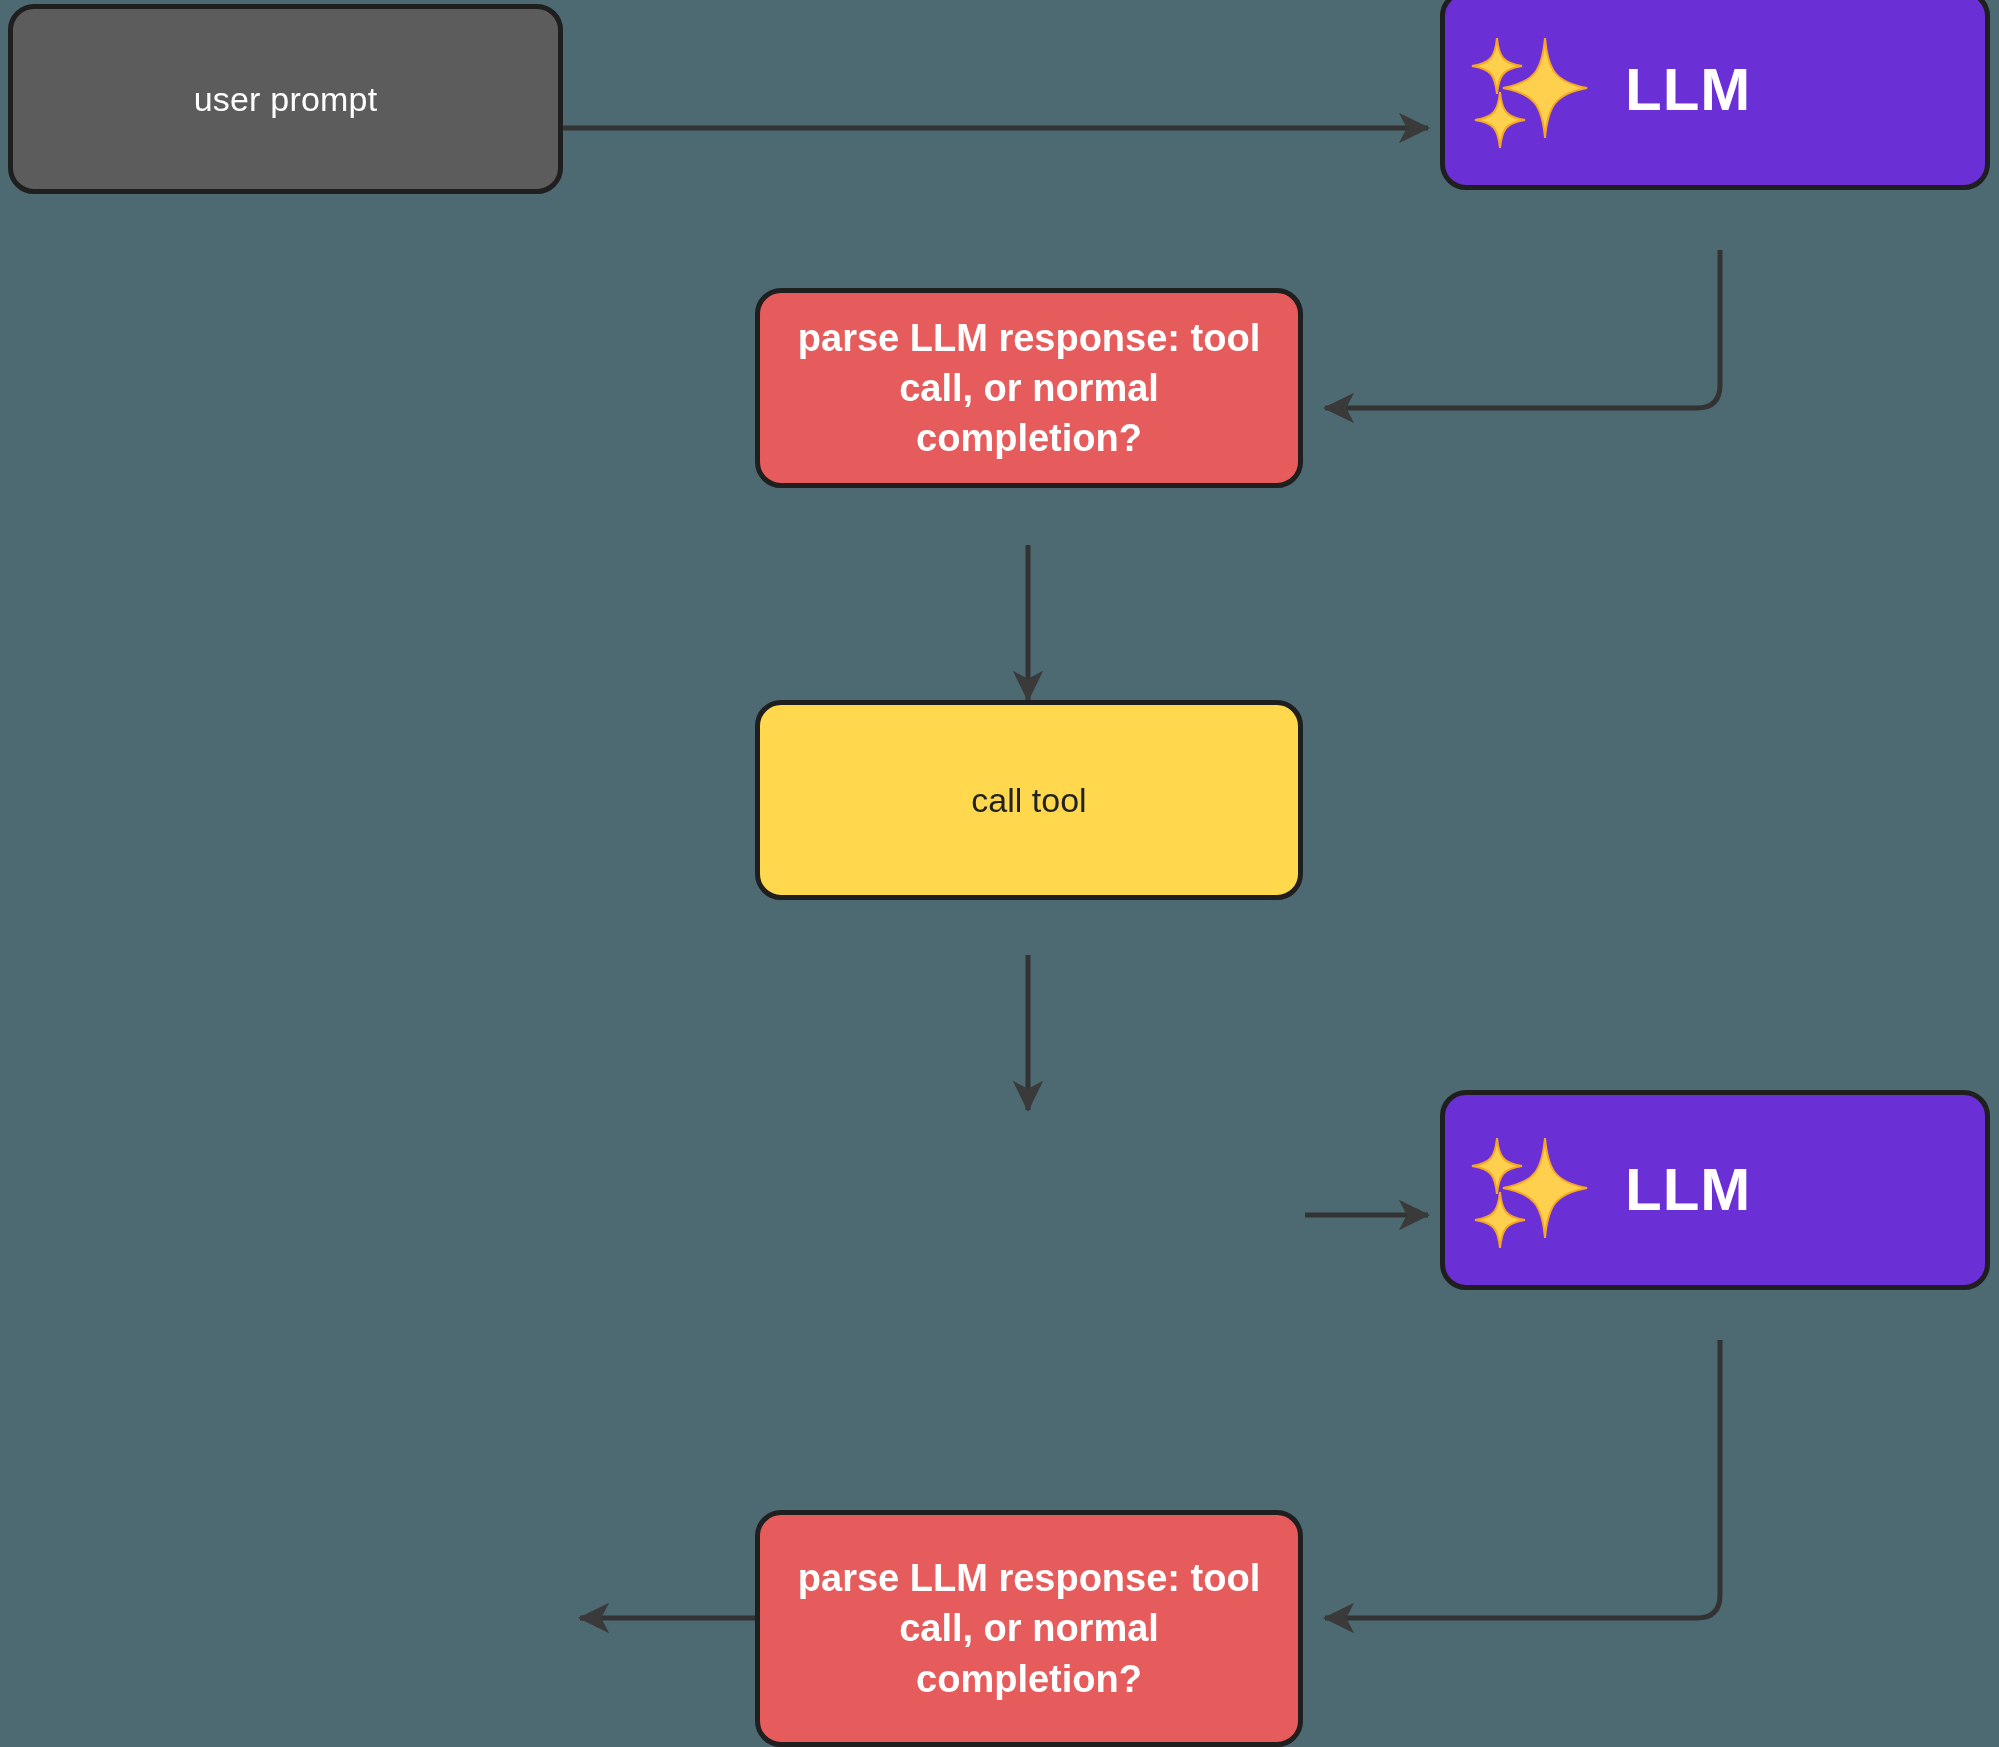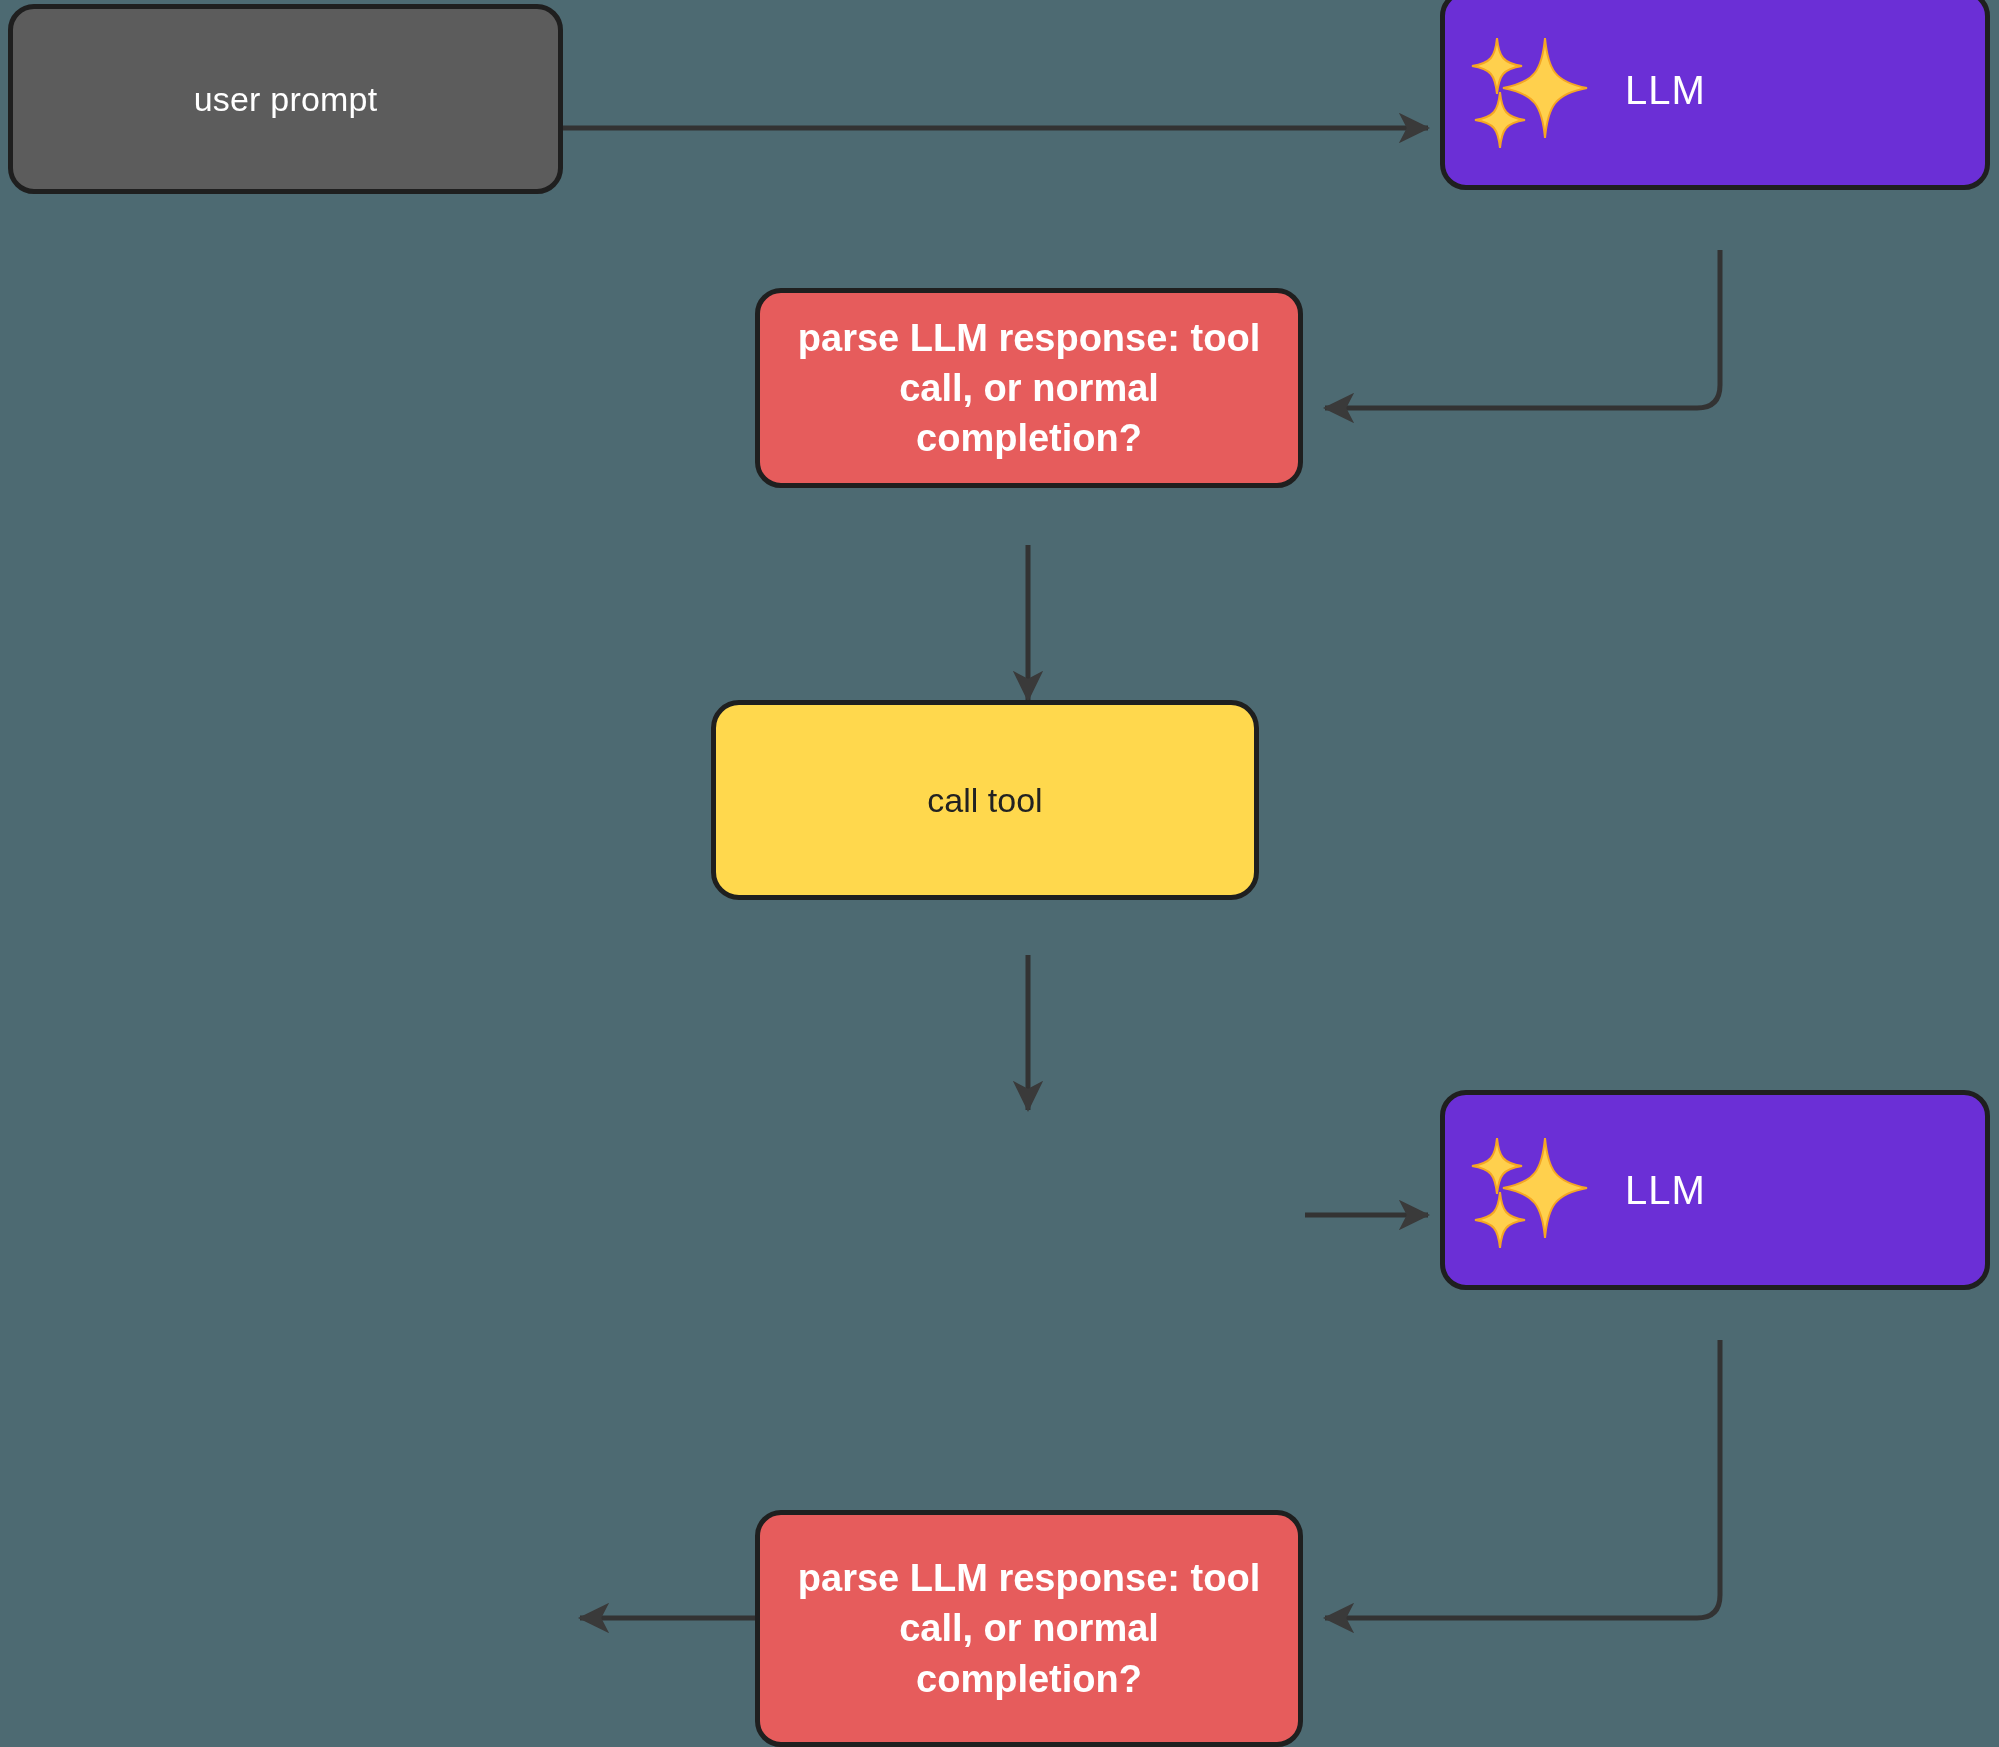--- a/index.html
+++ b/index.html
@@ -83,22 +83,22 @@
     padding-left: 26px;
     gap: 26px;
   }
   .node.purple .sparkle-icon {
     width: 128px;
     height: 128px;
     flex: 0 0 auto;
     display: block;
   }
   .node.purple .label {
-    font-size: 40px;
-    font-weight: 400;
+    font-size: 60px;
+    font-weight: 700;
     letter-spacing: 1px;
   }
 </style>
 </head>
 <body>
 
 <div id="canvas">
 
   <svg id="edges" viewBox="0 0 1999 1747" width="1999" height="1747" xmlns="http://www.w3.org/2000/svg">
     <defs>
@@ -132,21 +132,21 @@
       <path d="M26 12 C28 31 32 37 51 40 C32 43 28 49 26 68 C24 49 20 43 1 40 C20 37 24 31 26 12 Z" fill="#ffd04d" stroke="#f5a623" stroke-width="2"></path>
       <path d="M29 66 C31 85 35 91 54 94 C35 97 31 103 29 122 C27 103 23 97 4 94 C23 91 27 85 29 66 Z" fill="#ffd04d" stroke="#f5a623" stroke-width="2"></path>
     </svg>
     <span class="label">LLM</span>
   </div>
 
   <div class="node red" style="left:755px; top:288px; width:548px; height:200px;">
     <span class="label">parse LLM response: tool call, or normal completion?</span>
   </div>
 
-  <div class="node yellow" style="left:711px; top:700px; width:548px; height:200px;border-radius:28px;">
+  <div class="node yellow" style="left:755px; top:700px; width:548px; height:200px;">
     <span class="label">call tool</span>
   </div>
 
 
   <div class="node purple" style="left:1440px; top:1090px; width:550px; height:200px;">
     <svg class="sparkle-icon" viewBox="0 0 128 128" xmlns="http://www.w3.org/2000/svg">
       <path d="M74 12 C77 44 84 56 116 62 C84 68 77 80 74 112 C71 80 64 68 32 62 C64 56 71 44 74 12 Z" fill="#ffd04d" stroke="#f5a623" stroke-width="2"></path>
       <path d="M26 12 C28 31 32 37 51 40 C32 43 28 49 26 68 C24 49 20 43 1 40 C20 37 24 31 26 12 Z" fill="#ffd04d" stroke="#f5a623" stroke-width="2"></path>
       <path d="M29 66 C31 85 35 91 54 94 C35 97 31 103 29 122 C27 103 23 97 4 94 C23 91 27 85 29 66 Z" fill="#ffd04d" stroke="#f5a623" stroke-width="2"></path>
     </svg>

